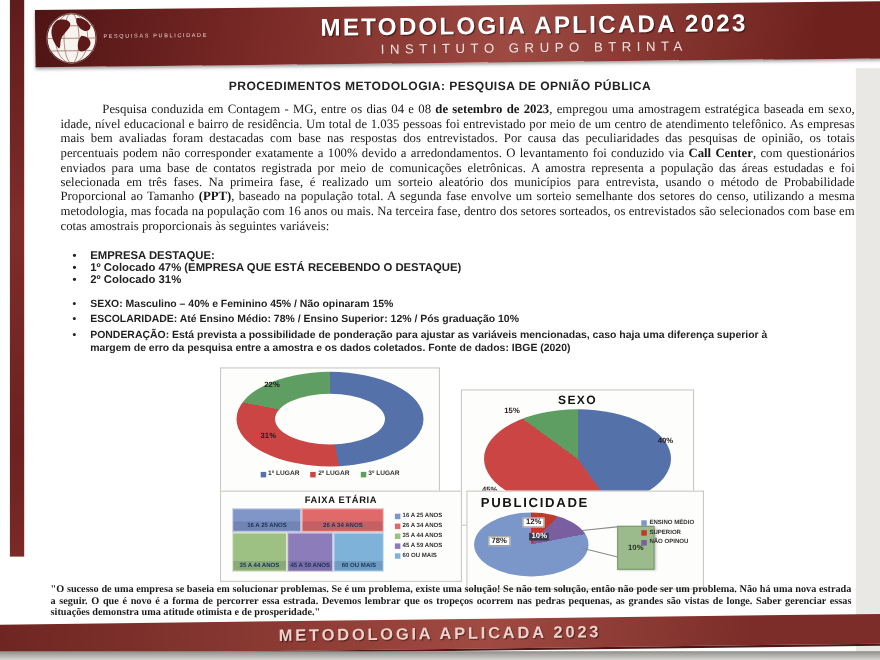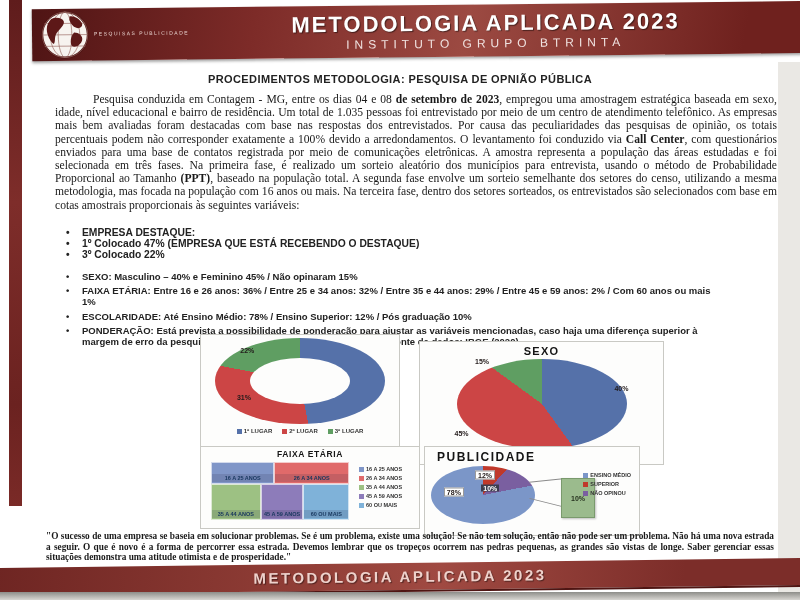--- a/index.html
+++ b/index.html
@@ -37,21 +37,21 @@
   .bullets li::before{content:"\2022";position:absolute;left:4px}
   .b1{top:228px;left:62px;width:660px;font-size:10.3px}
   .b1 li{line-height:10.8px}
   .b2{top:271px;left:62px;width:660px;font-size:9.5px}
   .b2 li{line-height:11.2px;margin-bottom:3px}
 
   
   .panel{position:absolute;background:#fdfdfc;border:1px solid #c9c9c4;overflow:hidden}
   .ptitle{text-align:center;font-size:11px;font-weight:bold;color:#151515;letter-spacing:1.2px;margin-top:3px}
   .p1{left:200px;top:334px;width:200px;height:124px}
-  .p2{left:419px;top:341px;width:245px;height:124px}
+  .p2{left:419px;top:354px;width:212px;height:124px}
   .p3{left:200px;top:446px;width:220px;height:83px}
   .p4{left:424px;top:446px;width:216px;height:90px}
   .p3 .ptitle{font-size:8.5px;letter-spacing:.6px;margin-top:2px}
   .p4 .ptitle{text-align:left;padding-left:12px;font-size:12px;letter-spacing:1.5px}
 
   .pie-wrap{position:relative;margin:3px auto 0;width:170px;height:86px}
   .p2 .pie-wrap{height:90px;margin-top:2px}
   .pie{position:absolute;inset:0;border-radius:50%}
   .hole{position:absolute;left:50%;top:50%;transform:translate(-50%,-50%);
     width:100px;height:46px;background:#fdfdfc;border-radius:50%}
@@ -124,26 +124,25 @@
   </div>
 </header>
 
 <h1 class="doc-heading">PROCEDIMENTOS METODOLOGIA: PESQUISA DE OPNIÃO PÚBLICA</h1>
 
 <p class="doc-paragraph"><span>Pesquisa conduzida em Contagem - MG, entre os dias 04 e 08 </span><b>de setembro de 2023</b><span>, empregou uma amostragem estratégica baseada em sexo, idade, nível educacional e bairro de residência. Um total de 1.035 pessoas foi entrevistado por meio de um centro de atendimento telefônico. As empresas mais bem avaliadas foram destacadas com base nas respostas dos entrevistados. Por causa das peculiaridades das pesquisas de opinião, os totais percentuais podem não corresponder exatamente a 100% devido a arredondamentos. O levantamento foi conduzido via </span><b>Call Center</b><span>, com questionários enviados para uma base de contatos registrada por meio de comunicações eletrônicas. A amostra representa a população das áreas estudadas e foi selecionada em três fases. Na primeira fase, é realizado um sorteio aleatório dos municípios para entrevista, usando o método de Probabilidade Proporcional ao Tamanho </span><b>(PPT)</b><span>, baseado na população total. A segunda fase envolve um sorteio semelhante dos setores do censo, utilizando a mesma metodologia, mas focada na população com 16 anos ou mais. Na terceira fase, dentro dos setores sorteados, os entrevistados são selecionados com base em cotas amostrais proporcionais às seguintes variáveis:</span></p>
 
 <ul class="bullets b1">
   <li>EMPRESA DESTAQUE:</li>
   <li>1º Colocado 47% (EMPRESA QUE ESTÁ RECEBENDO O DESTAQUE)</li>
-  <li>3º Colocado 22%</li>
+  <li>2º Colocado 31%</li>
 </ul>
 
 <ul class="bullets b2">
   <li>SEXO: Masculino – 40% e Feminino 45% / Não opinaram 15%</li>
-  <li>FAIXA ETÁRIA: Entre 16 e 26 anos: 36% / Entre 25 e 34 anos: 32% / Entre 35 e 44 anos: 29% / Entre 45 e 59 anos: 2% / Com 60 anos ou mais 1%</li>
   <li>ESCOLARIDADE: Até Ensino Médio: 78% / Ensino Superior: 12% / Pós graduação 10%</li>
   <li>PONDERAÇÃO: Está prevista a possibilidade de ponderação para ajustar as variáveis mencionadas, caso haja uma diferença superior à margem de erro da pesquisa entre a amostra e os dados coletados. Fonte de dados: IBGE (2020)</li>
 </ul>
 
 <section class="panel p1">
   <div class="pie-wrap">
     <div class="pie" style="background: conic-gradient(rgb(85, 113, 169) 0deg, rgb(85, 113, 169) 169.2deg, rgb(204, 69, 69) 169.2deg, rgb(204, 69, 69) 280.8deg, rgb(95, 158, 98) 280.8deg, rgb(95, 158, 98) 360deg);">
       <div class="hole"></div>
     </div>
   <span class="plab" style="left: 19%; top: 14%;">22%</span>

